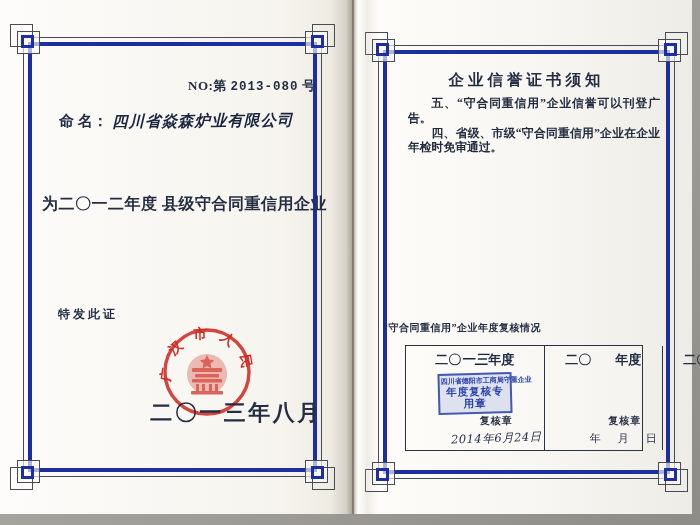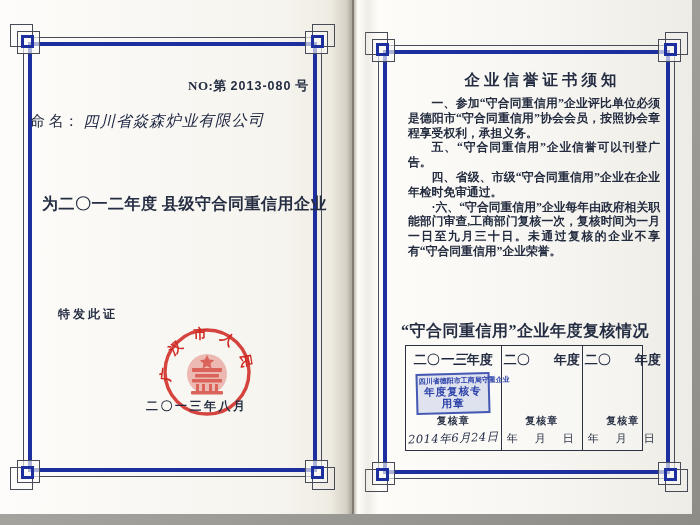--- a/index.html
+++ b/index.html
@@ -32,42 +32,42 @@
   .corn.tl{left:-15px;top:-15px;}
   .corn.tr{right:-15px;top:-15px;transform:scaleX(-1);}
   .corn.bl{left:-15px;bottom:-15px;transform:scaleY(-1);}
   .corn.br{right:-15px;bottom:-15px;transform:scale(-1,-1);}
   
   .print{color:#242d42;}
   .hand{font-style:italic;color:#1c2540;}
   .abs{position:absolute;z-index:4;}
   
   .no-line{left:188px;top:77px;font-size:13px;font-weight:bold;letter-spacing:0.5px;white-space:nowrap;}
-  .no-line .num{font-family:Liberation Sans, sans-serif;font-weight:600;font-size:12.5px;letter-spacing:1px;text-align:right;}
-  .name-line{left:30px;top:111px;font-size:15px;font-weight:normal;white-space:nowrap;}
+  .no-line .num{font-family:Liberation Mono, monospace;font-weight:600;font-size:12.5px;letter-spacing:1px;text-align:right;}
+  .name-line{left:59px;top:111px;font-size:15px;font-weight:bold;white-space:nowrap;}
   .name-line .hand{font-size:15.5px;letter-spacing:1px;display:inline-block;transform:rotate(-0.6deg);}
   .award-line{left:42px;top:194px;width:282px;font-size:16px;font-weight:bold;letter-spacing:0.5px;white-space:nowrap;}
   .issue-line{left:58px;top:306px;font-size:12px;font-weight:bold;letter-spacing:3px;}
   .seal{left:157px;top:322px;width:100px;height:100px;z-index:3;}
-  .date-line{left:146px;top:398px;width:180px;text-align:left;font-size:12px;font-weight:600;letter-spacing:2.5px;z-index:4;}
+  .date-line{left:146px;top:398px;width:180px;text-align:center;font-size:22px;font-weight:600;letter-spacing:2.5px;z-index:4;}
   
-  .r-title{left:383px;top:70px;width:287px;text-align:center;font-size:15.5px;font-weight:bold;letter-spacing:4px;padding-left:16px;}
+  .r-title{left:383px;top:70px;width:287px;text-align:center;font-size:15.5px;font-weight:bold;letter-spacing:4px;}
   .r-body{left:408px;top:96px;width:252px;}
   .para{margin:0;text-indent:2em;font-size:11.8px;line-height:14.8px;font-weight:600;color:#232b3f;text-align:justify;}
-  .r-section{left:383px;top:321px;width:266px;text-align:right;font-size:16px;font-weight:bold;letter-spacing:0.5px;}
+  .r-section{left:383px;top:321px;width:266px;text-align:left;font-size:10px;font-weight:bold;letter-spacing:0.5px;}
   
   .review-table{left:405px;top:345px;width:238px;height:106px;display:flex;border:1.6px solid #2c3242;box-sizing:border-box;background:rgba(255,255,255,0.25);}
   .review-col{flex:1 1 0;display:flex;flex-direction:column;align-items:center;box-sizing:border-box;padding:5px 2px 4px 2px;}
   .review-col + .review-col{border-left:1.6px solid #2c3242;}
   .year-row{font-size:13px;font-weight:bold;color:#242d42;white-space:nowrap;}
   .year-fill{display:inline-block;min-width:24px;text-align:center;font-size:13.5px;font-weight:bold;}
   .review-stamp{margin-top:4px;width:74px;border:2px solid rgba(42,65,168,0.85);background:rgba(72,102,190,0.16);text-align:center;padding:2px 1px;transform:rotate(-1.5deg);box-sizing:border-box;}
   .stamp-l1{font-size:7px;font-weight:bold;color:#2a41a8;white-space:nowrap;letter-spacing:0;line-height:9px;}
   .stamp-l2{font-size:10.5px;font-weight:bold;color:#2a41a8;letter-spacing:1px;line-height:12px;}
-  .col-bottom{margin-top:auto;text-align:center;}
+  .col-bottom{margin-top:auto;text-align:center;margin-left:43px;}
   .seal-label{font-size:10px;font-weight:bold;color:#2c3448;letter-spacing:1px;}
   .date-value{font-size:11px;color:#2c3448;letter-spacing:3px;white-space:nowrap;}
   .date-value.handwrit{font-family:"DejaVu Serif",serif;font-style:italic;font-size:11.5px;letter-spacing:0.5px;display:inline-block;transform:rotate(-2deg);color:#1c2540;}
 </style>
 </head>
 <body>
 
 <div class="sheet">
   <div class="page page-left"></div>
   <div class="page page-right"></div>
@@ -119,24 +119,22 @@
   <text font-size="13.5" font-weight="bold" fill="#cf2b24" letter-spacing="12">
     <textPath href="#sealArc" startOffset="4">广汉市人民政府</textPath>
   </text>
 </svg>
 
 <div class="abs date-line print">二〇一三年八月</div>
 
 <div class="abs r-title print">企业信誉证书须知</div>
 
 <div class="abs r-body">
-  <p class="para">一、参加“守合同重信用”企业评比单位必须是德阳市“守合同重信用”协会会员，按照协会章程享受权利，承担义务。</p>
   <p class="para">五、“守合同重信用”企业信誉可以刊登广告。</p>
   <p class="para">四、省级、市级“守合同重信用”企业在企业年检时免审通过。</p>
-  <p class="para">·六、“守合同重信用”企业每年由政府相关职能部门审查,工商部门复核一次，复核时间为一月一日至九月三十日。未通过复核的企业不享有“守合同重信用”企业荣誉。</p>
 </div>
 
 <div class="abs r-section print">“守合同重信用”企业年度复核情况</div>
 
 <div class="abs review-table">
 
   <div class="review-col">
     <div class="year-row">
       <span>二〇</span><span class="year-fill hand">一三</span><span>年度</span>
     </div>

